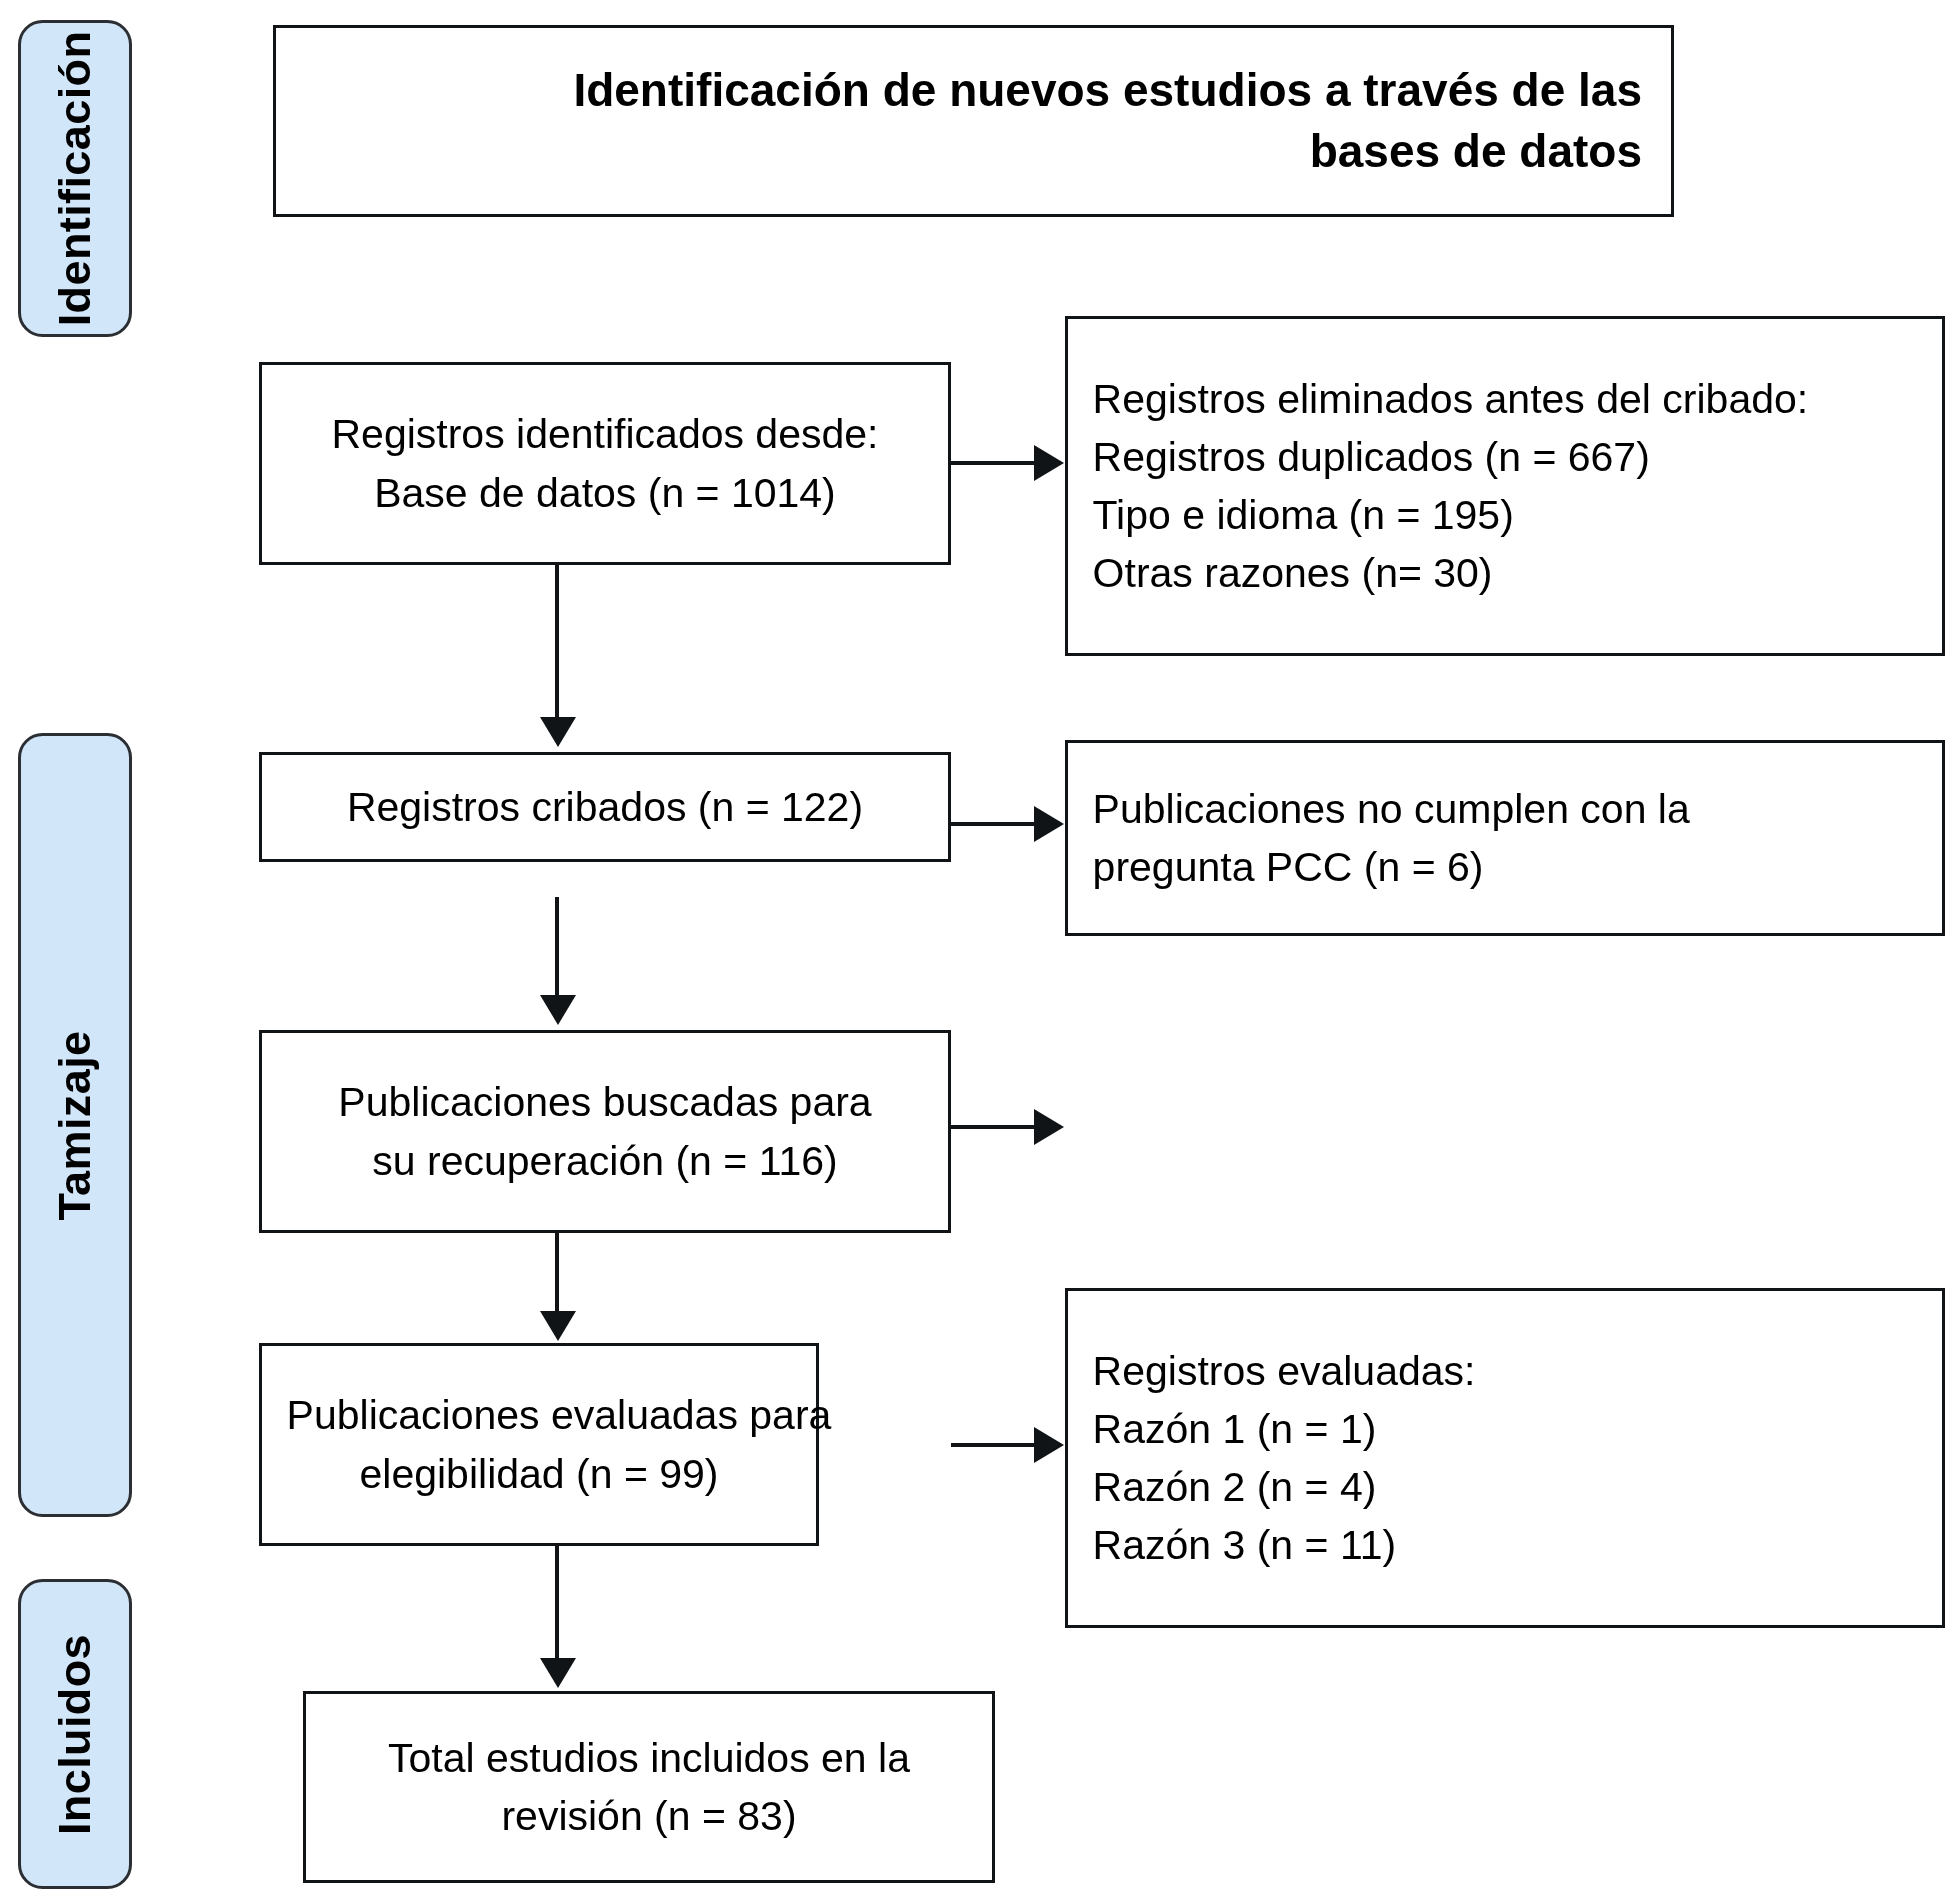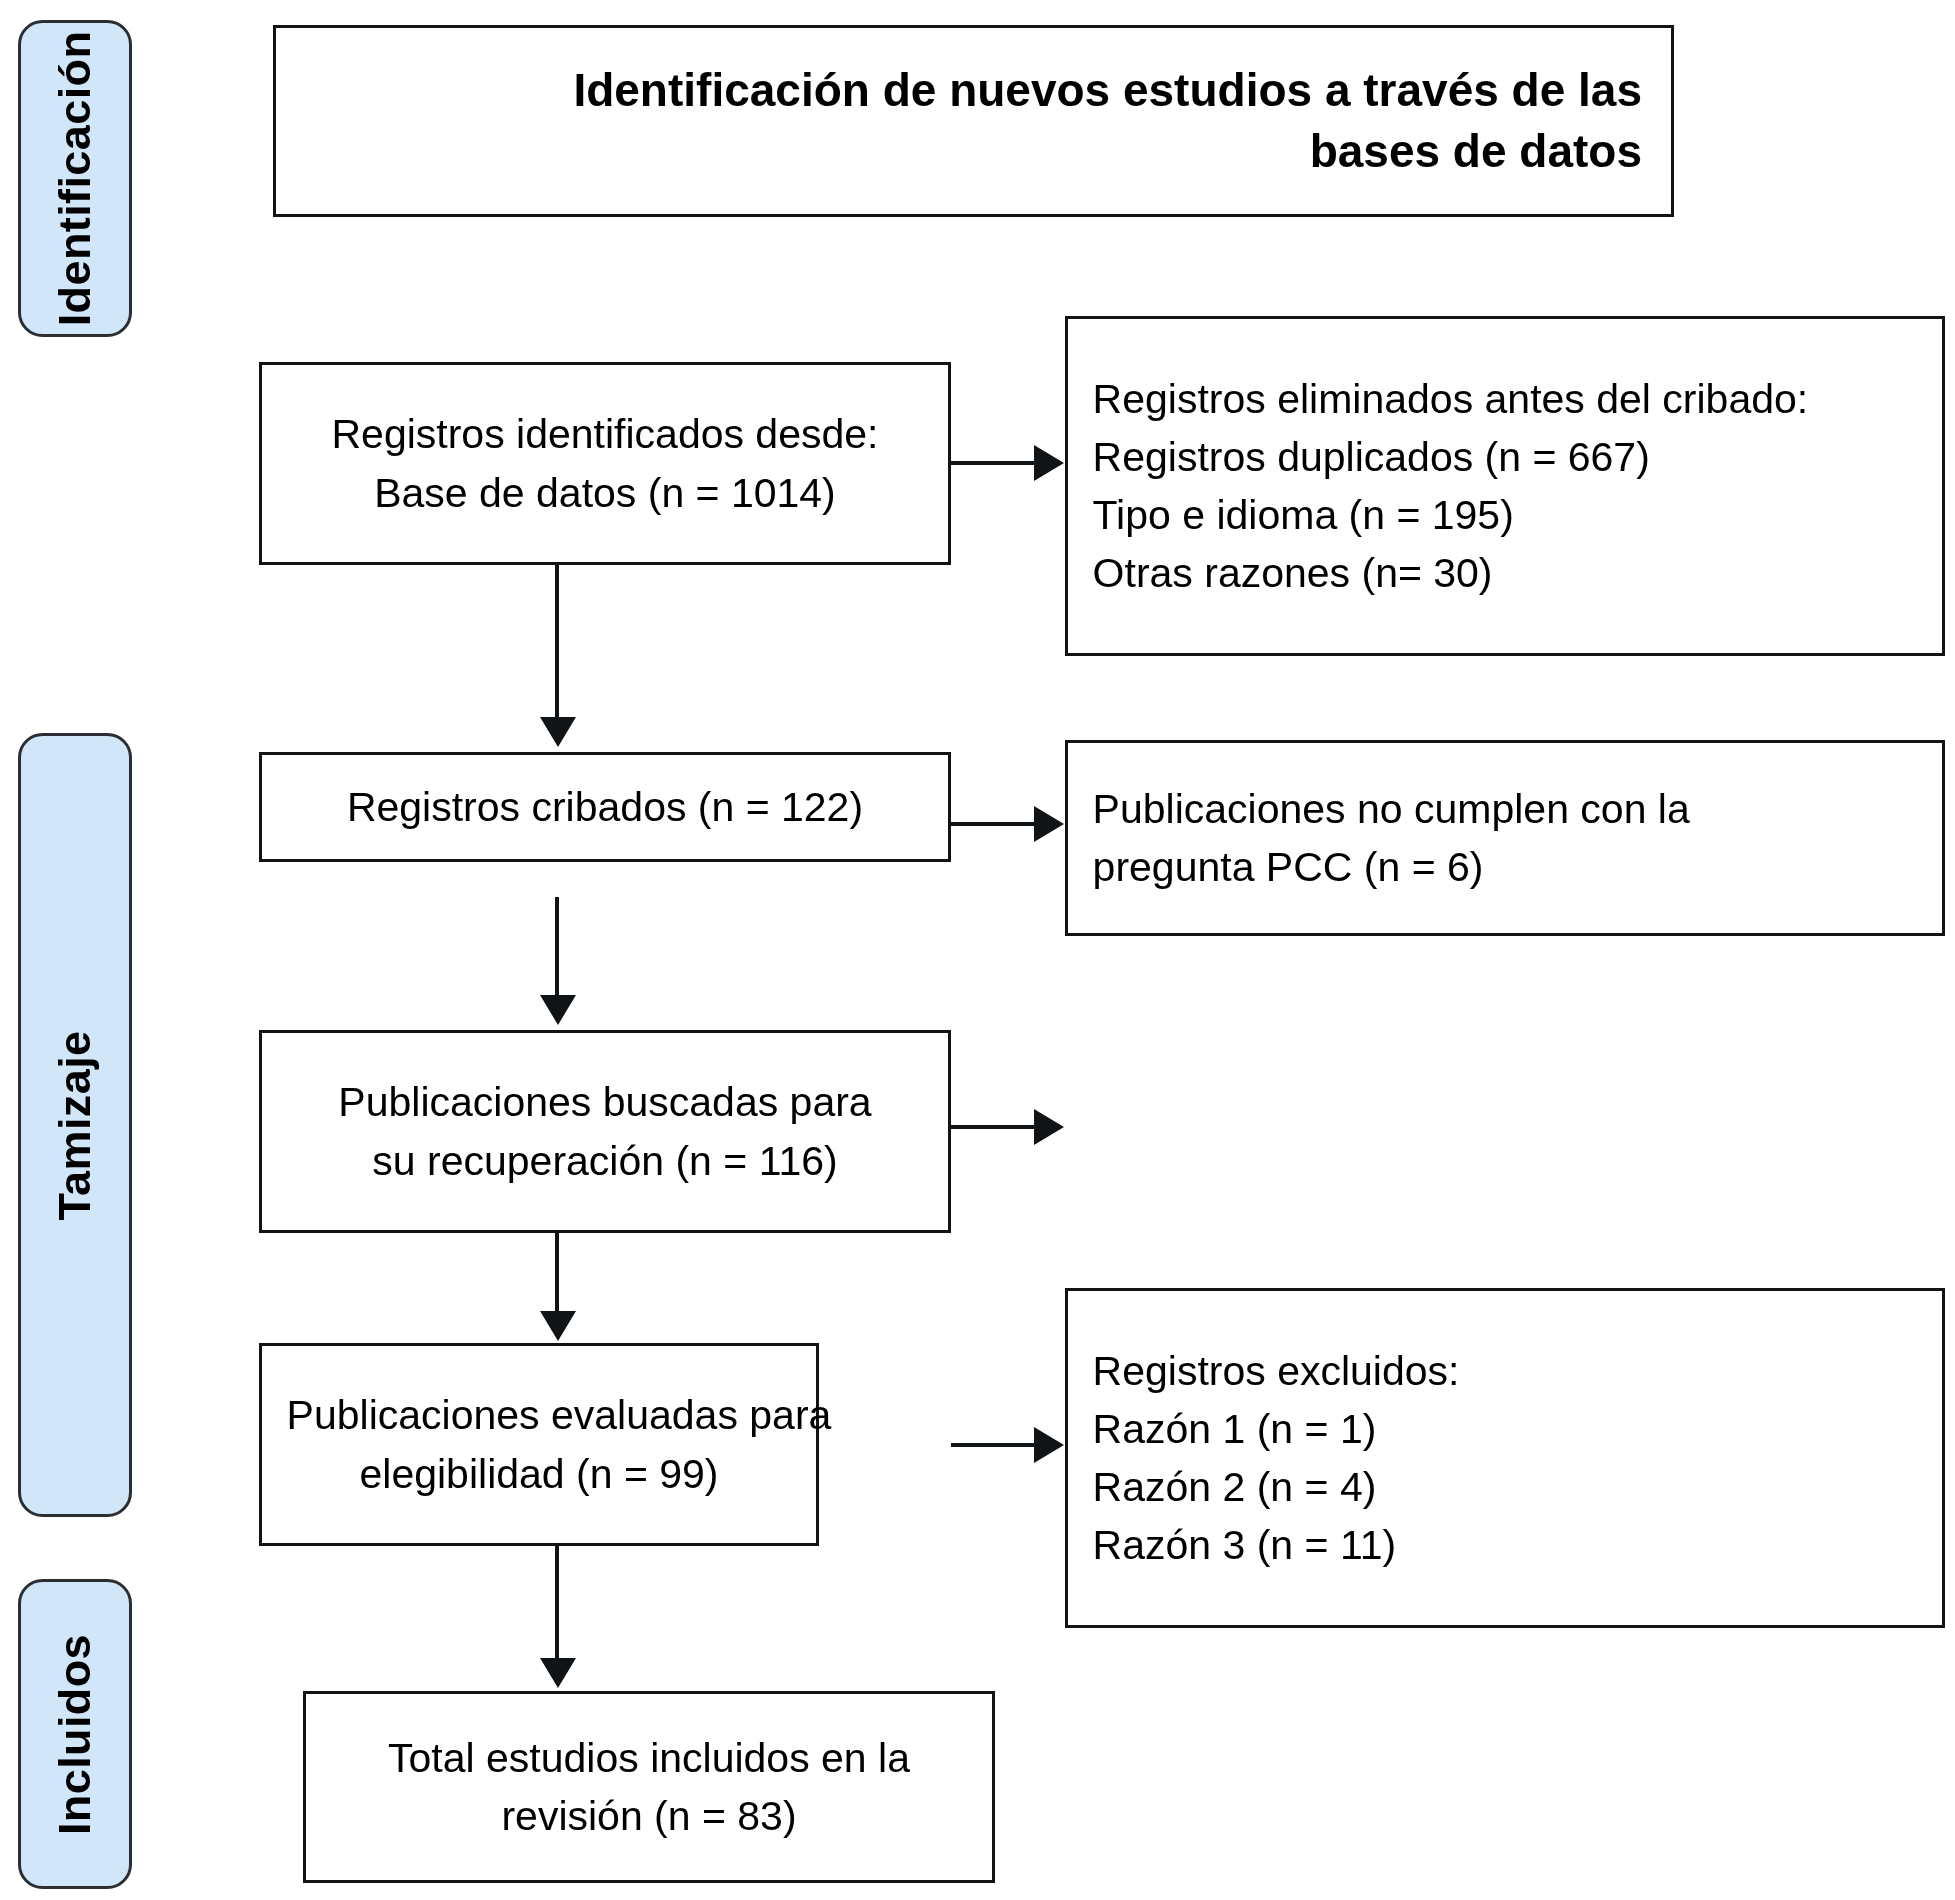--- a/index.html
+++ b/index.html
@@ -159,21 +159,21 @@
 
   <div class="vline" style="left:555px;top:1233px;width:4.3px;height:80px;"></div>
   <div class="arrow-down" style="left:540px;top:1311px;"></div>
 
   <div class="box center" style="left:259px;top:1343px;width:560px;height:203px;">
     <div class="line">Publicaciones evaluadas para</div>
     <div class="line">elegibilidad (n = 99)</div>
   </div>
 
   <div class="box left" style="left:1065px;top:1288px;width:880px;height:340px;">
-    <div class="line">Registros excluidos:</div>
+    <div class="line">Registros evaluadas:</div>
     <div class="line">Razón 1 (n = 1)</div>
     <div class="line">Razón 2 (n = 4)</div>
     <div class="line">Razón 3 (n = 11)</div>
   </div>
 
   <div class="hline" style="left:951px;top:1443px;width:84px;"></div>
   <div class="arrow-right" style="left:1034px;top:1427px;"></div>
 
   <div class="vline" style="left:555px;top:1546px;width:4.3px;height:114px;"></div>
   <div class="arrow-down" style="left:540px;top:1658px;"></div>

